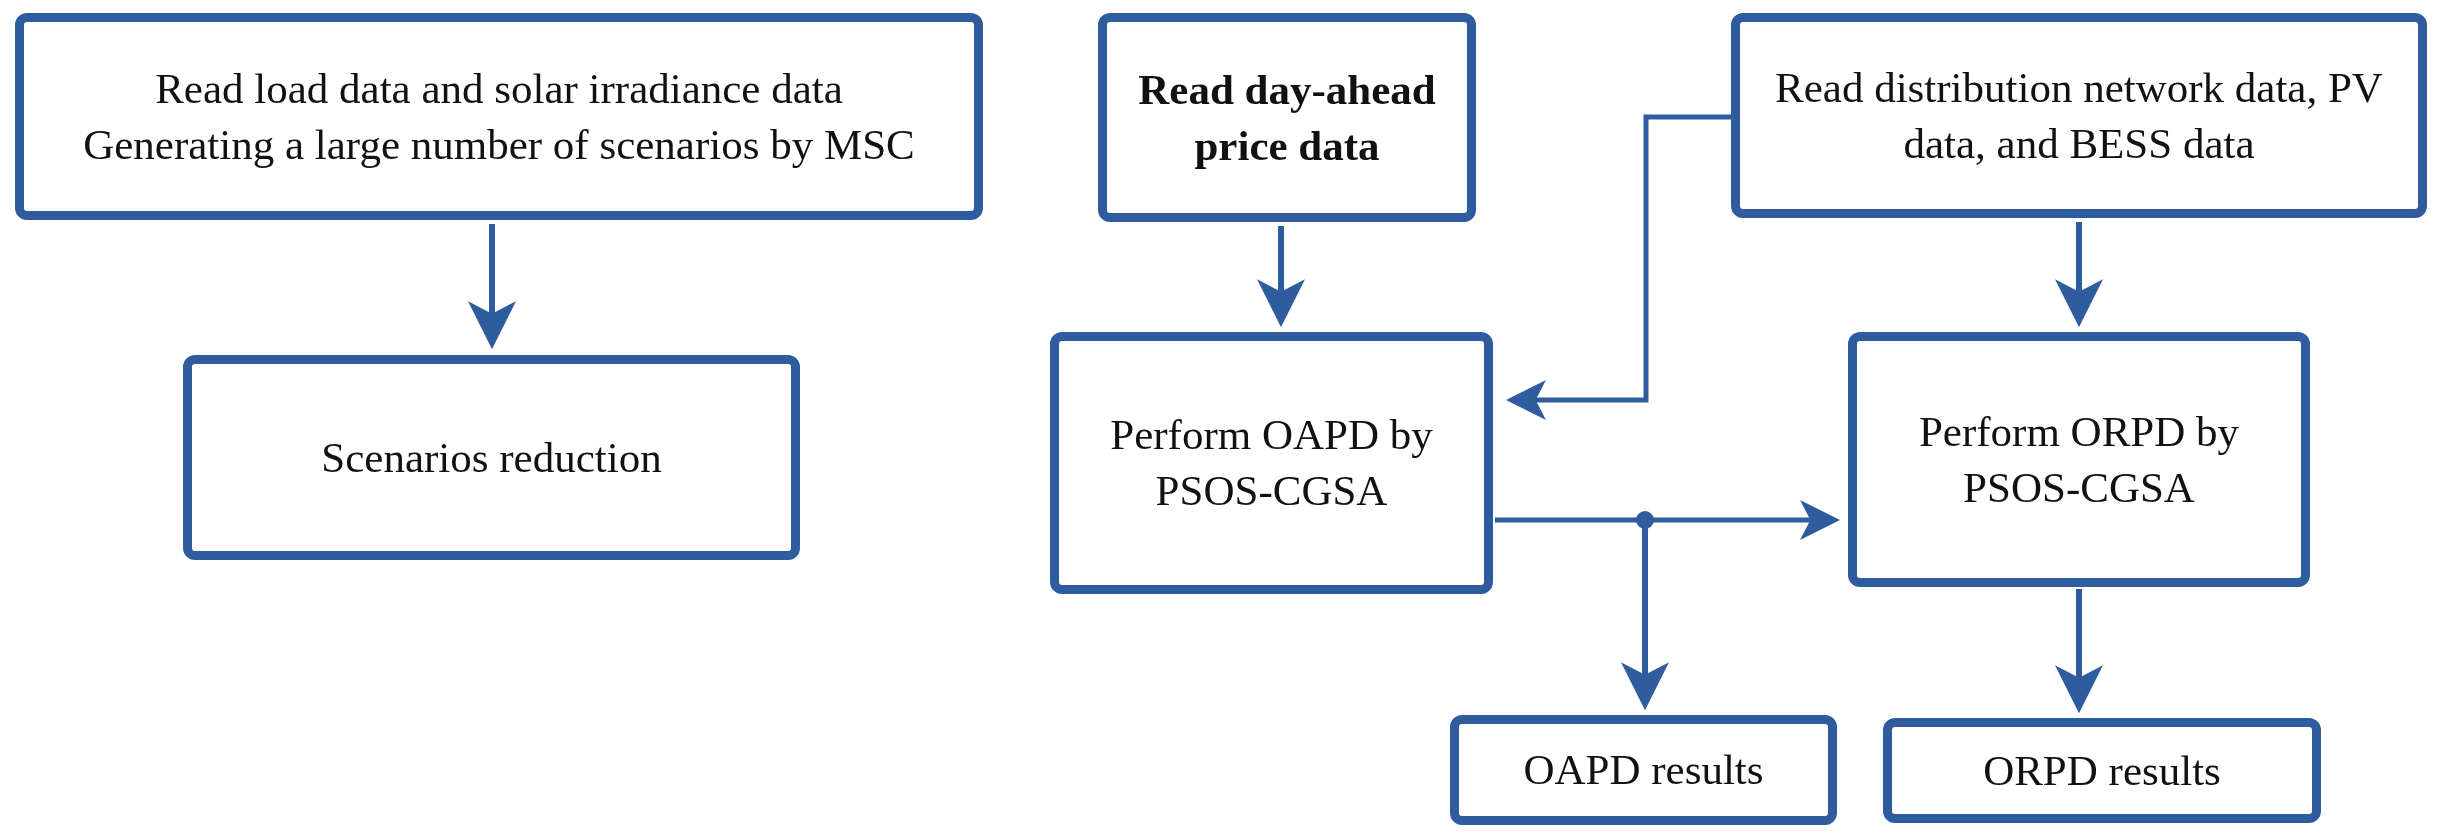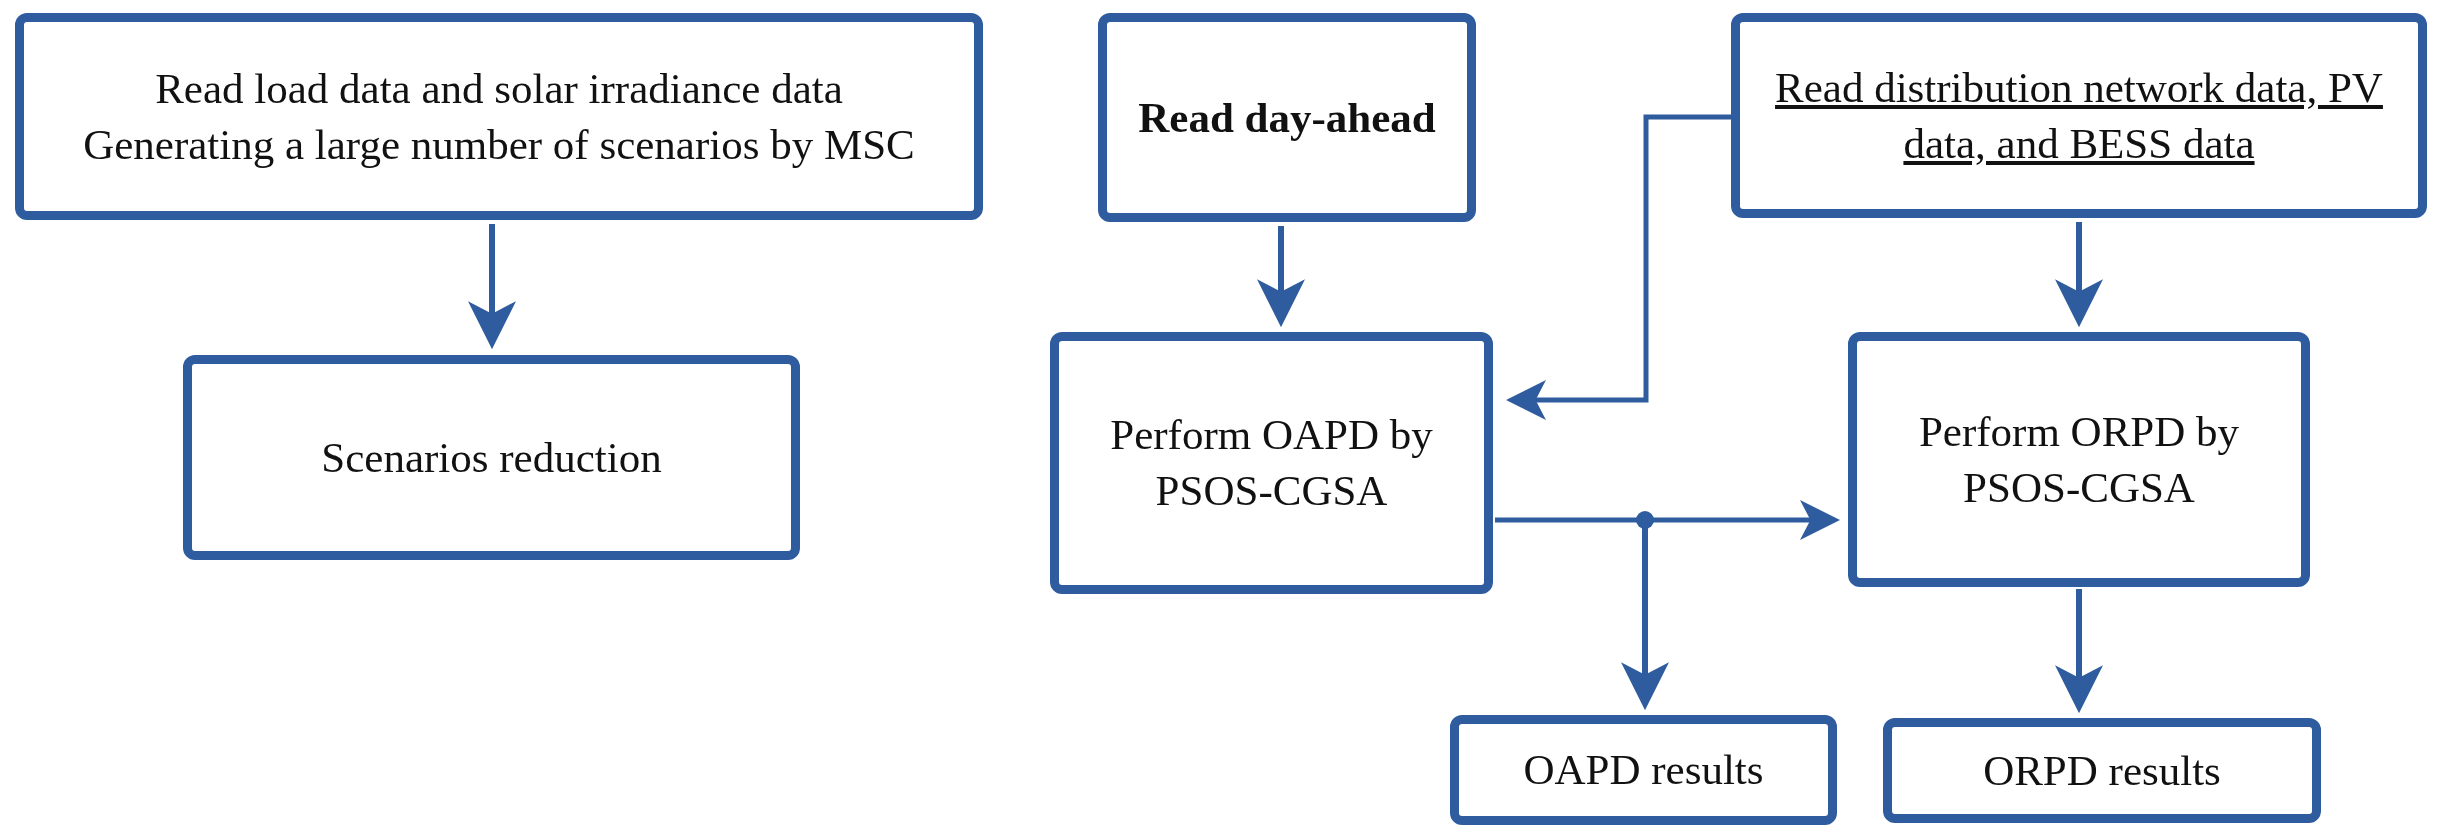--- a/index.html
+++ b/index.html
@@ -70,23 +70,24 @@
     <circle class="dot" cx="1645" cy="520" r="9"></circle>
   </svg>
 
   <div class="box" style="left:15px;top:13px;width:968px;height:207px;">
     <span>Read load data and solar irradiance data</span>
     <span>Generating a large number of scenarios by MSC</span>
   </div>
 
   <div class="box" style="left:1098px;top:13px;width:378px;height:209px;font-weight:bold;">
     <span>Read day-ahead</span>
+    <span>price data</span>
   </div>
 
-  <div class="box" style="left:1731px;top:13px;width:696px;height:205px;text-decoration:underline;">
+  <div class="box" style="left:1731px;top:13px;width:696px;height:205px;">
     <span>Read distribution network data, PV</span>
     <span>data, and BESS data</span>
   </div>
 
   <div class="box" style="left:183px;top:355px;width:617px;height:205px;align-items:center;">
     <span>Scenarios reduction</span>
   </div>
 
   <div class="box" style="left:1050px;top:332px;width:443px;height:262px;">
     <span>Perform OAPD by</span>

